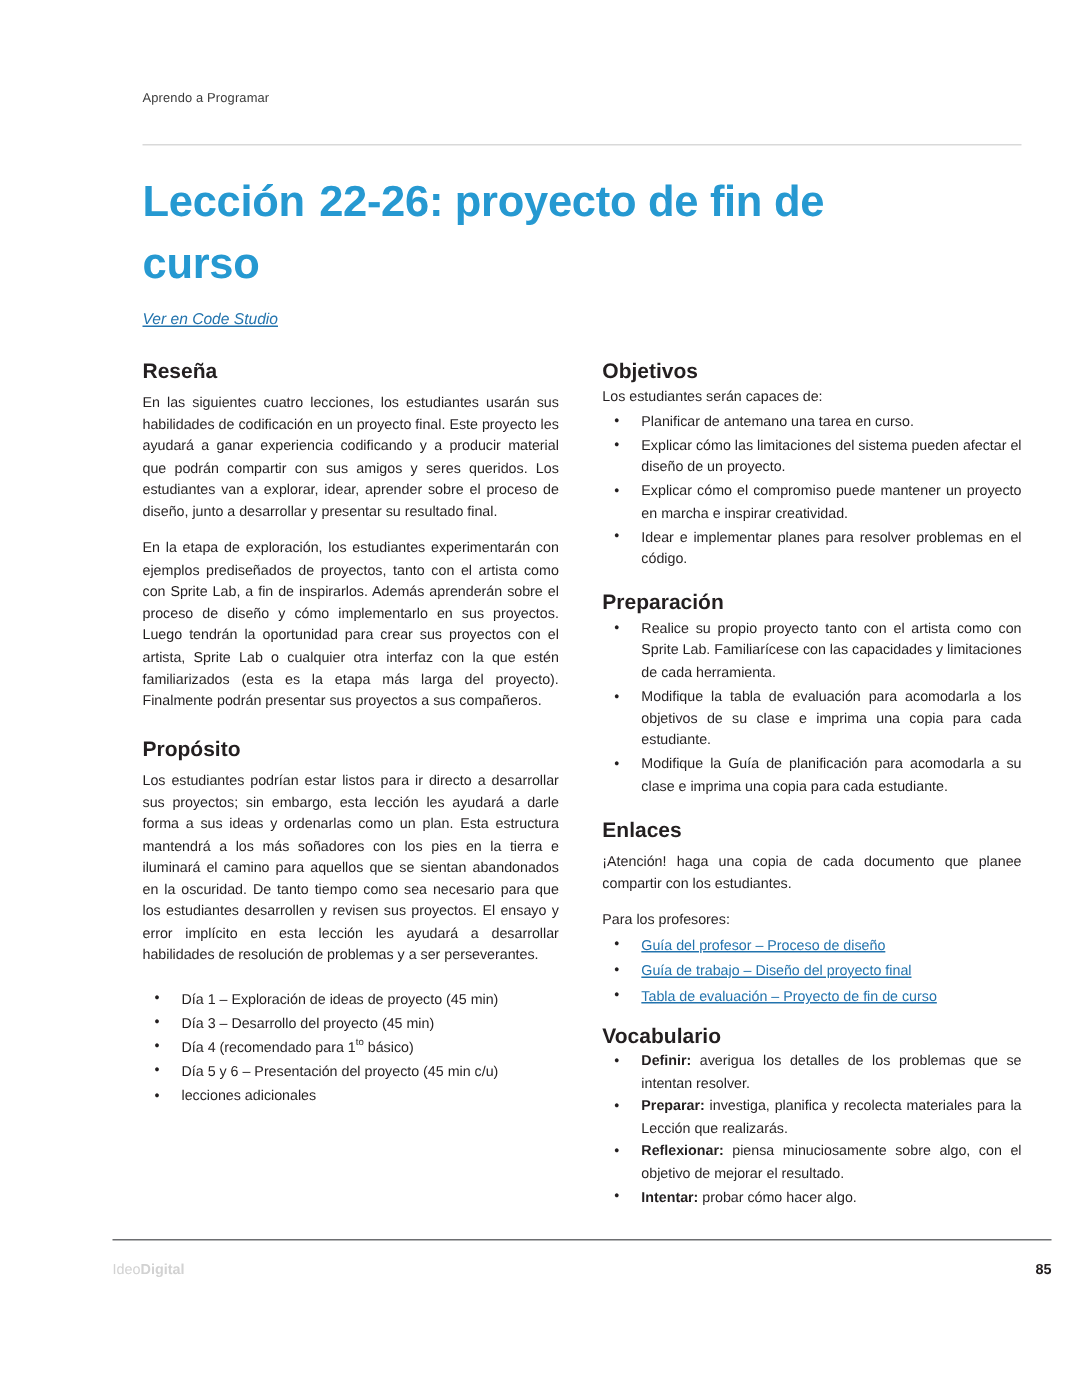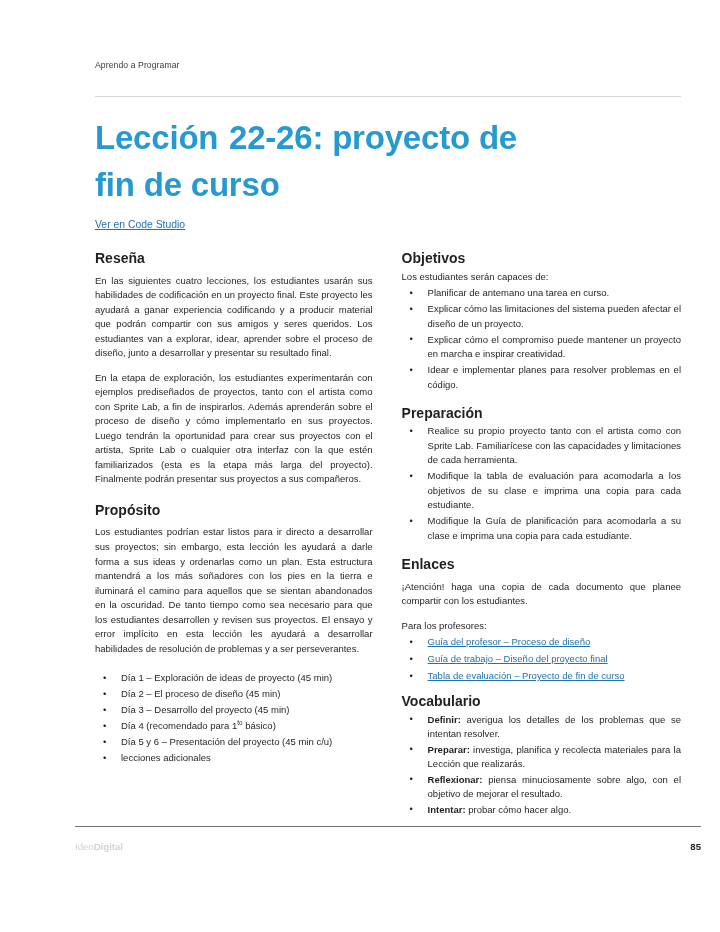--- a/index.html
+++ b/index.html
@@ -35,35 +35,36 @@
   }
   .header-rule {
     margin-top: 26px;
     border-top: 1px solid #d9d9d9;
     height: 0;
   }
 
   
   .doc-title {
     margin: 18px 0 0 0;
-    font-size: 33px;
+    font-size: 29px;
     font-weight: bold;
     line-height: 1.42;
     color: #2699d1;
     letter-spacing: -0.2px;
     max-width: 470px;
   }
   .doc-title .sp { letter-spacing: 1.5px; }
   .studio-link-wrap {
     margin-top: 10px;
     font-size: 10.4px;
   }
   a.studio-link {
     color: #2273ad;
     text-decoration: underline;
+    font-style: italic;
   }
 
   
   .columns {
     display: flex;
     margin-top: 20px;
     align-items: flex-start;
   }
   .col-left  { width: 297px; }
   .col-gap   { width: 29px; flex: 0 0 29px; }
@@ -180,21 +181,20 @@
 
       <div class="spacer-lg"></div>
 
       <h2 class="section">Propósito</h2>
       <p class="body last">Los estudiantes podrían estar listos para ir directo a desarrollar sus proyectos; sin embargo, esta lección les ayudará a darle forma a sus ideas y ordenarlas como un plan. Esta estructura mantendrá a los más soñadores con los pies en la tierra e iluminará el camino para aquellos que se sientan abandonados en la oscuridad. De tanto tiempo como sea necesario para que los estudiantes desarrollen y revisen sus proyectos. El ensayo y error implícito en esta lección les ayudará a desarrollar habilidades de resolución de problemas y a ser perseverantes.</p>
 
       <div class="spacer-lg"></div>
 
       <ul class="bullets">
         <li>Día 1 – Exploración de ideas de proyecto (45 min)</li>
-        <li>Día 2 – El proceso de diseño (45 min)</li>
         <li>Día 3 – Desarrollo del proyecto (45 min)</li>
         <li><span>Día 4 (recomendado para 1</span><sup class="ord">to</sup><span> básico)</span></li>
         <li>Día 5 y 6 – Presentación del proyecto (45 min c/u)</li>
         <li>lecciones adicionales</li>
       </ul>
     </div>
 
     <div class="col-gap"></div>
 
     <div class="col-right">

